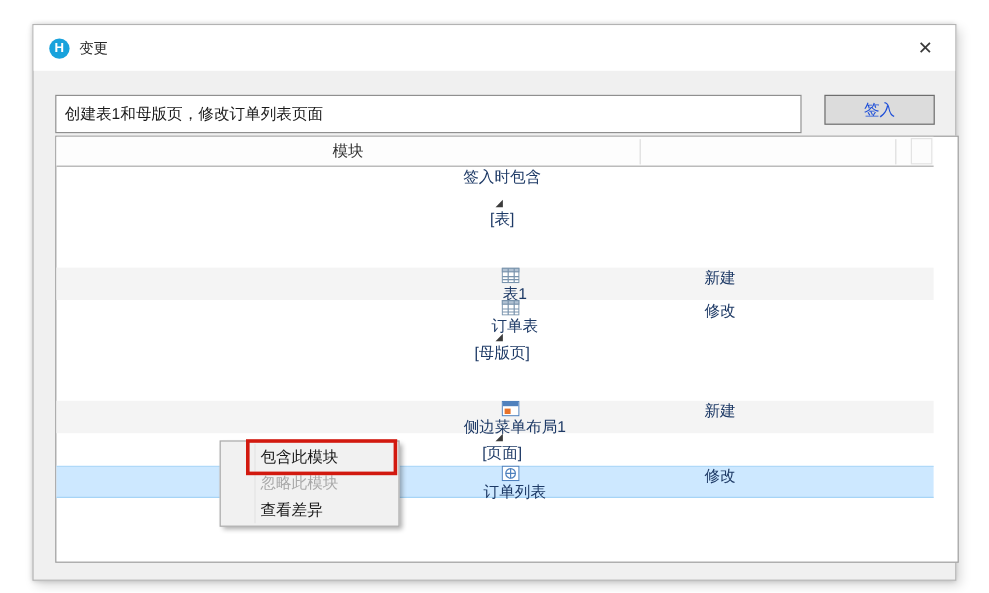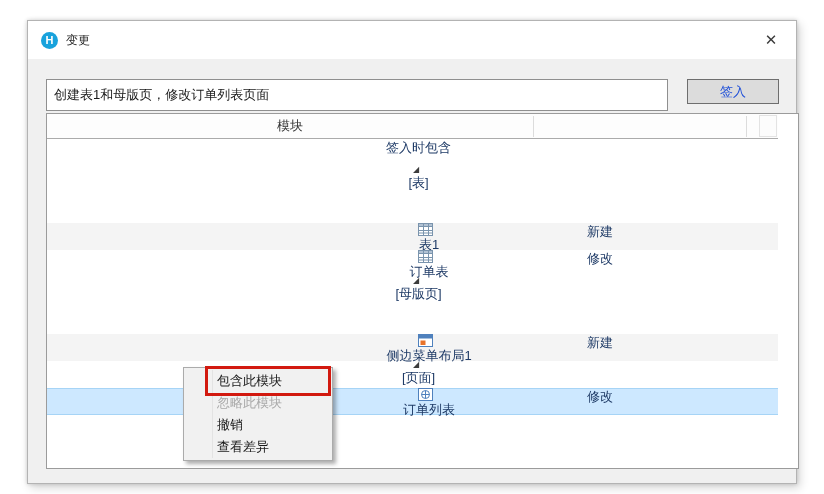--- a/index.html
+++ b/index.html
@@ -192,17 +192,16 @@
           <span class="op">修改</span>
         </div>
       </div>
   </div>
 
 </div>
 
 <div class="context-menu" id="context-menu">
     <div class="menu-item">包含此模块</div>
     <div class="menu-item disabled">忽略此模块</div>
-    <div class="menu-item">撤销</div>
     <div class="menu-item">查看差异</div>
   </div>
 
 <div class="annotation-box"></div>
 
 </body></html>

